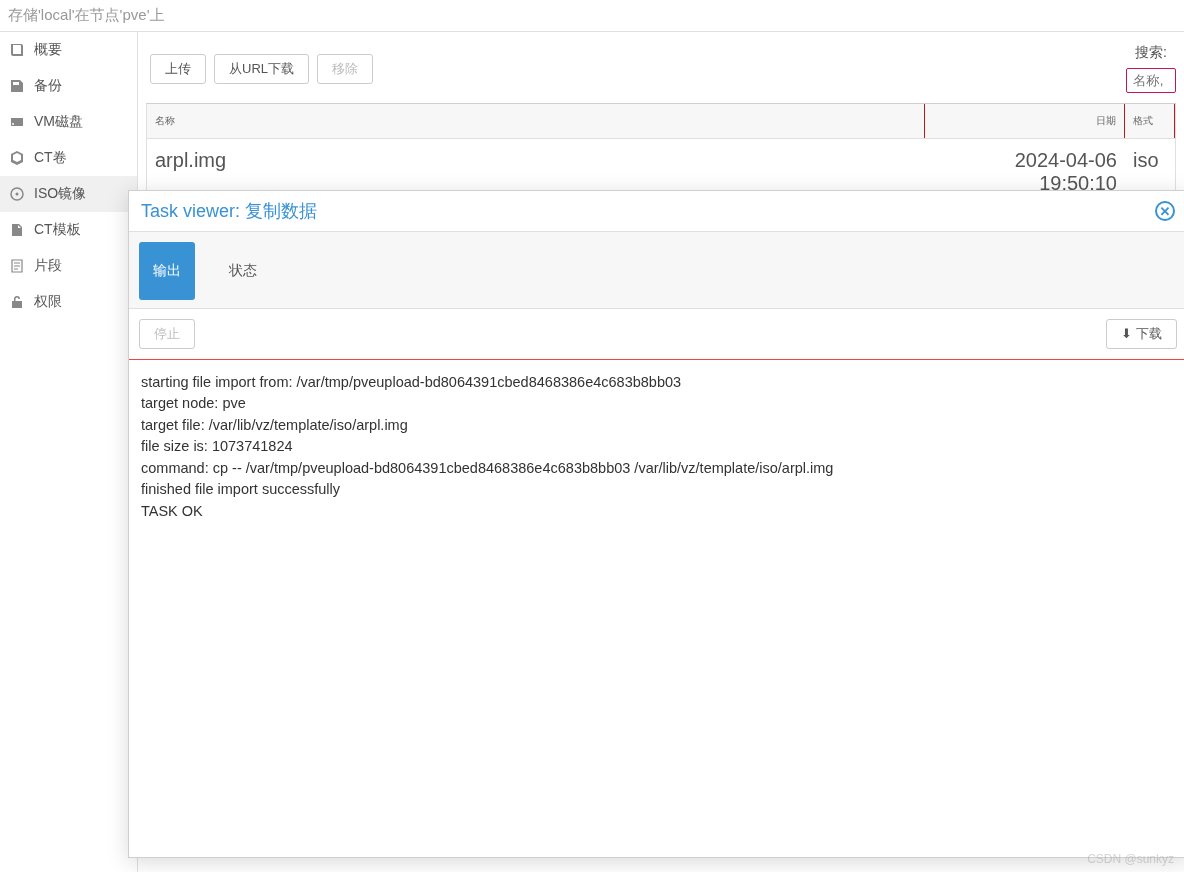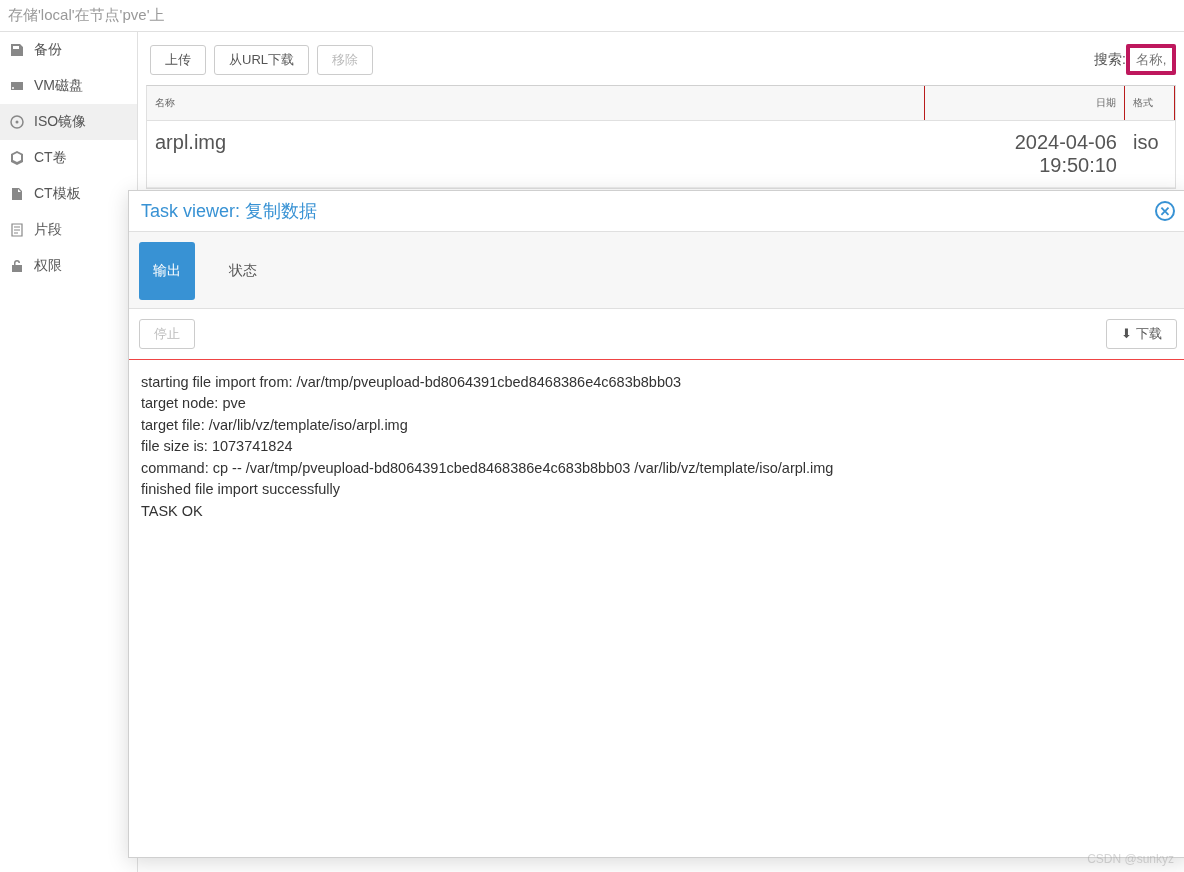--- a/index.html
+++ b/index.html
@@ -81,27 +81,29 @@
       color: #555;
     }
     .btn.disabled {
       color: #bbb;
       cursor: default;
     }
     .search-area {
       margin-left: auto;
       display: flex;
       align-items: center;
+      gap: 6px;
+      flex-direction: column;
     }
     .search-label {
       color: #555;
       font-size: 14px;
     }
     .search-input {
-      border: 4px solid #be185d;
+      border: 1px solid #be185d;
       padding: 4px 6px;
       width: 50px;
       border-radius: 2px;
       color: #999;
     }
     .table {
       border: 1px solid #e0e0e0;
       border-top: 1px solid #d0d0d0;
     }
     .table-header {
@@ -219,49 +221,57 @@
 </head>
 <body>
 
 <div class="breadcrumb-bar">存储'local'在节点'pve'上</div>
 
 <div class="main-layout">
   <div class="sidebar">
     <div class="sidebar-item">
       <span class="sidebar-icon">
           <svg viewBox="0 0 16 16">
+            <path d="M2 2h10a2 2 0 012 2v10H4a2 2 0 01-2-2V2zm2 1v9h8V4a1 1 0 00-1-1H4z"></path>
+          </svg>
+        </span>
+      <span>概要</span>
+    </div>
+    <div class="sidebar-item">
+      <span class="sidebar-icon">
+          <svg viewBox="0 0 16 16">
             <path d="M2 2h9l3 3v9H2V2zm2 2v3h6V4H4zm1 6h6v2H5v-2z"></path>
           </svg>
         </span>
       <span>备份</span>
     </div>
     <div class="sidebar-item">
       <span class="sidebar-icon">
           <svg viewBox="0 0 16 16">
             <path d="M2 4h12v8H2V4zm2 5a1 1 0 100 2 1 1 0 000-2z"></path>
           </svg>
         </span>
       <span>VM磁盘</span>
+    </div>
+    <div class="sidebar-item">
+      <span class="sidebar-icon">
+          <svg viewBox="0 0 16 16">
+            <path d="M8 1l6 3v8l-6 3-6-3V4l6-3zm0 2L4 5v5l4 2 4-2V5L8 3z"></path>
+          </svg>
+        </span>
+      <span>CT卷</span>
     </div>
     <div class="sidebar-item active">
       <span class="sidebar-icon">
           <svg viewBox="0 0 16 16">
             <circle cx="8" cy="8" r="6" fill="none" stroke="currentColor" stroke-width="1.5"></circle>
             <circle cx="8" cy="8" r="1.5"></circle>
           </svg>
         </span>
       <span>ISO镜像</span>
-    </div>
-    <div class="sidebar-item">
-      <span class="sidebar-icon">
-          <svg viewBox="0 0 16 16">
-            <path d="M8 1l6 3v8l-6 3-6-3V4l6-3zm0 2L4 5v5l4 2 4-2V5L8 3z"></path>
-          </svg>
-        </span>
-      <span>CT卷</span>
     </div>
     <div class="sidebar-item">
       <span class="sidebar-icon">
           <svg viewBox="0 0 16 16">
             <path d="M3 2h7l3 3v9H3V2zm6 1v3h3"></path>
           </svg>
         </span>
       <span>CT模板</span>
     </div>
     <div class="sidebar-item">

